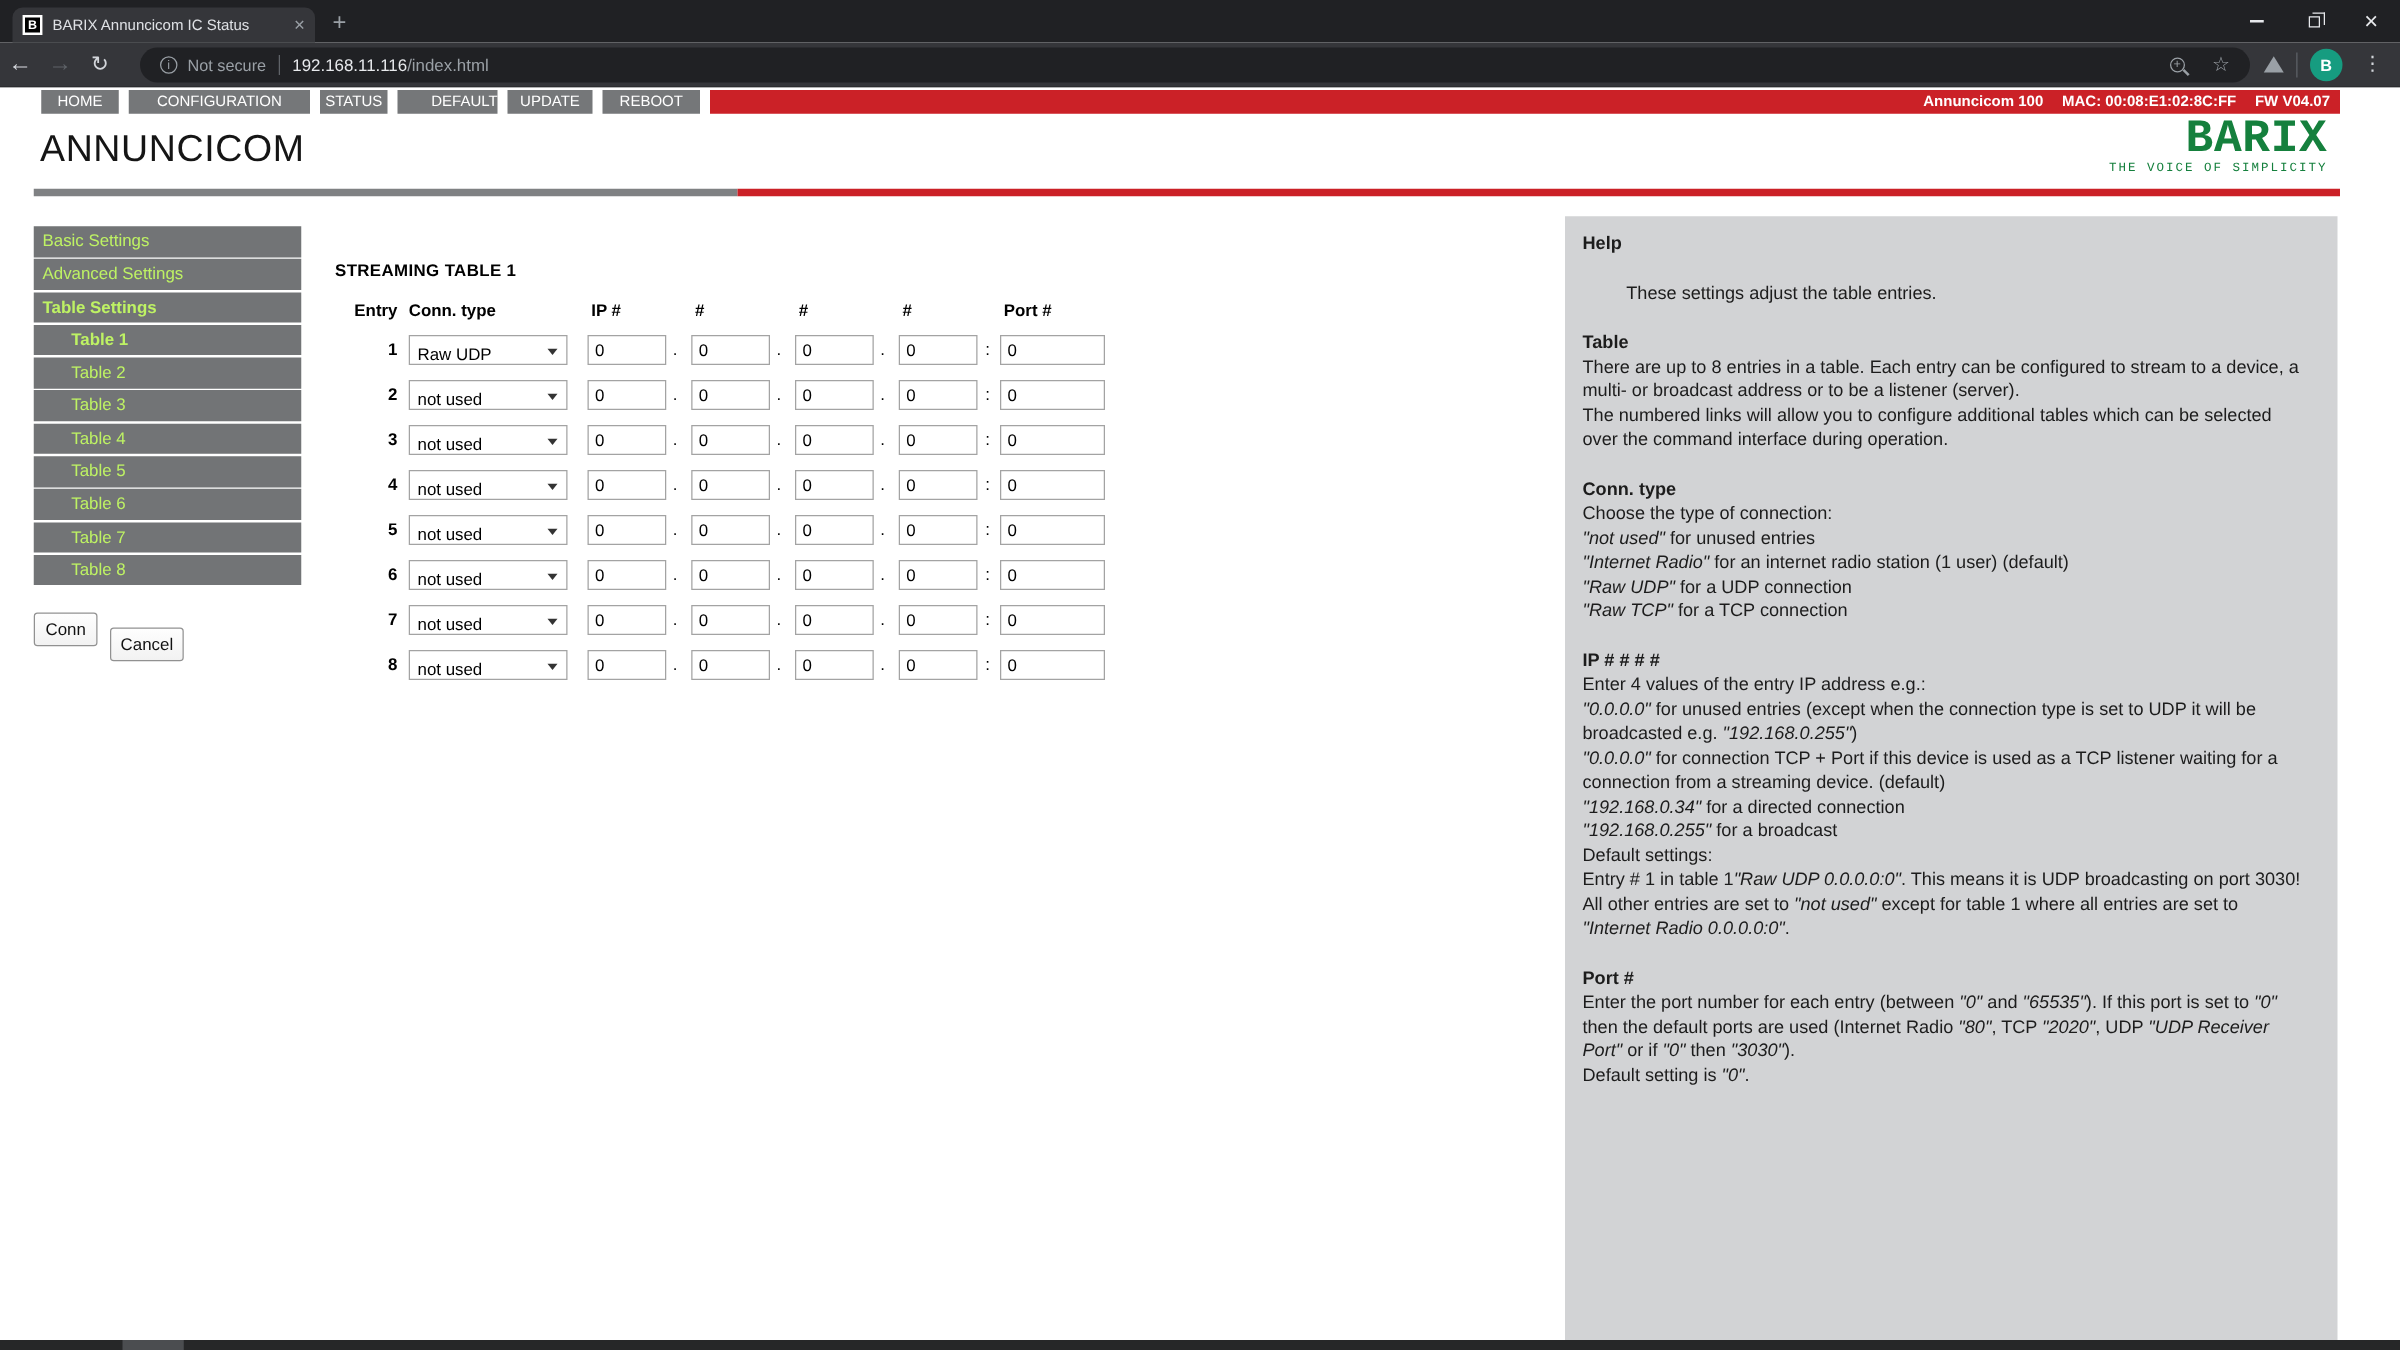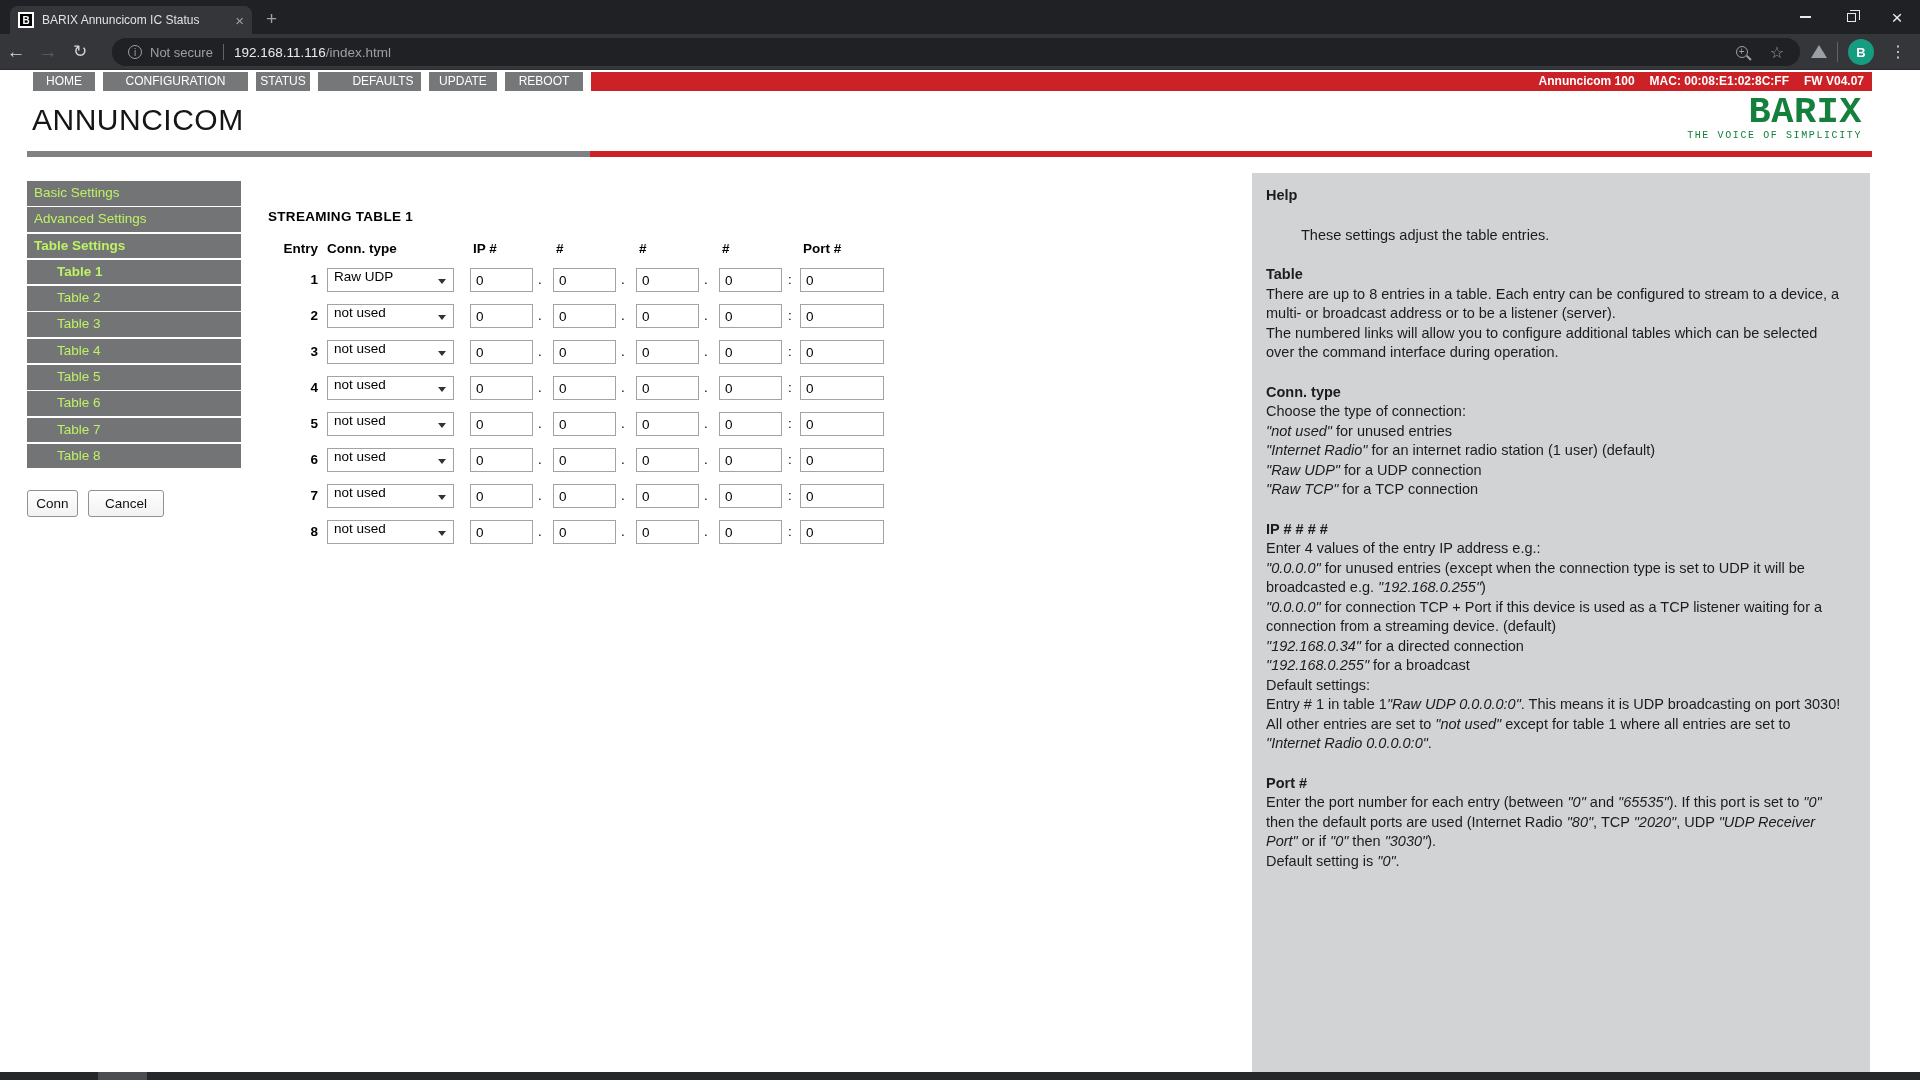--- a/index.html
+++ b/index.html
@@ -51,57 +51,57 @@
             display:flex; align-items:center; justify-content:center; }
   .kebab { position:absolute; right:14px; top:8px; color:#d2d5da; font-size:16px; letter-spacing:0; line-height:20px; }
 
   
   .page { position:absolute; left:0; top:70px; width:1920px; height:1002px; background:#fff; color:#000; }
 
   .topnav { position:absolute; left:33px; top:2px; right:48px; height:19px; display:flex; }
   .nav-item { background:#757779; color:#fff; font-size:12px; font-weight:normal; text-align:center;
               line-height:19px; margin-right:8px; }
   .nav-item:nth-child(1){ width:62px; } .nav-item:nth-child(2){ width:145px; }
-  .nav-item:nth-child(3){ width:54px; } .nav-item:nth-child(4){ width:103px;padding-left:27px; }
+  .nav-item:nth-child(3){ width:54px; } .nav-item:nth-child(4){ width:80px;padding-left:27px; }
   .nav-item:nth-child(5){ width:68px; } .nav-item:nth-child(6){ width:78px; }
   .nav-red { flex:1; background:#cb2127; color:#fff; font-size:12px; font-weight:bold; line-height:19px;
              display:flex; justify-content:flex-end; gap:15px; padding-right:8px; }
 
   .page-title { position:absolute; left:32px; top:33px; font-size:30px; letter-spacing:0.5px; color:#151515; }
   .logo { position:absolute; right:58px; top:25px; text-align:right; color:#15803d;font-family:Liberation Mono, monospace; }
   .logo-text { font-size:37px; font-weight:900; letter-spacing:0.5px; line-height:34px; }
   .logo-tagline { font-size:10px; letter-spacing:1.6px; margin-top:1px; }
   .divider-gray { position:absolute; left:27px; top:81px; width:563px; height:6px; background:#7f8183; }
   .divider-red  { position:absolute; left:590px; top:81px; width:1282px; height:6px; background:#cb2127; }
 
   
   .sidebar { position:absolute; left:27px; top:111px; width:214px; }
   .side-item { background:#727476; color:#bef264; font-size:13.5px; height:24.6px; line-height:24.6px;
                padding-left:7px; margin-bottom:1.7px; }
   .side-item.sub { padding-left:30px; }
   .side-item.bold { font-weight:bold; }
   .btn { position:absolute; height:27px; border:1px solid #919191; border-radius:3px;
          background:linear-gradient(#fefefe,#f2f2f2); font-size:13.5px; text-align:center; line-height:25px; color:#111; }
   .btn-apply { left:27px; top:420px; width:51px; }
-  .btn-cancel { left:88px; top:420px; width:76px; }
+  .btn-cancel { left:88px; top:432px; width:59px; }
 
   
   .table-area { position:absolute; left:270px; top:139px; width:640px; }
   .t-title { font-size:13.5px; font-weight:bold; margin-left:-2px; margin-bottom:17px; letter-spacing:0.3px; }
   .t-head { position:relative; height:18px; margin-bottom:9px; font-size:13.5px; font-weight:bold; }
   .t-head span { position:absolute; top:0; }
   .h-entry { left:0; width:48px; text-align:right; }
   .h-conn { left:57px; }
   .h-c0 { left:203px; } .h-c1 { left:286px; } .h-c2 { left:369px; } .h-c3 { left:452px; }
   .h-port { left:533px; }
   .t-row { position:relative; height:24px; margin-bottom:12px; }
   .t-row .c { position:absolute; top:0; }
   .c-entry { left:0; width:48px; text-align:right; font-weight:bold; font-size:13.5px; line-height:24px; }
   .c-select { left:57px; width:127px; height:24px; border:1px solid #a3a3a3; background:#fff;
-              display:flex; align-items:flex-start; padding-left:6px; font-size:13.5px; }
+              display:flex; align-items:flex-end; padding-left:6px; font-size:13.5px; }
   .sel-arrow { position:absolute; right:7px; top:10px; width:0; height:0;
                border-left:4px solid transparent; border-right:4px solid transparent; border-top:5px solid #333; }
   .t-row input { width:63px; height:24px; border:1px solid #a3a3a3; background:#fff; padding-left:5px;
                  font-size:13.5px; font-family:"Liberation Sans", sans-serif; color:#000; }
   .c-ip1 { left:200px; } .c-ip2 { left:283px; } .c-ip3 { left:366px; } .c-ip4 { left:449px; }
   .c-dot { width:12px; text-align:center; line-height:24px; font-size:13.5px; }
   .d1 { left:264px; } .d2 { left:347px; } .d3 { left:430px; }
   .c-colon { left:514px; width:12px; text-align:center; line-height:24px; font-size:13.5px; }
   .c-port { left:530px; } .c-port input, input.c-port { width:84px; }
 

